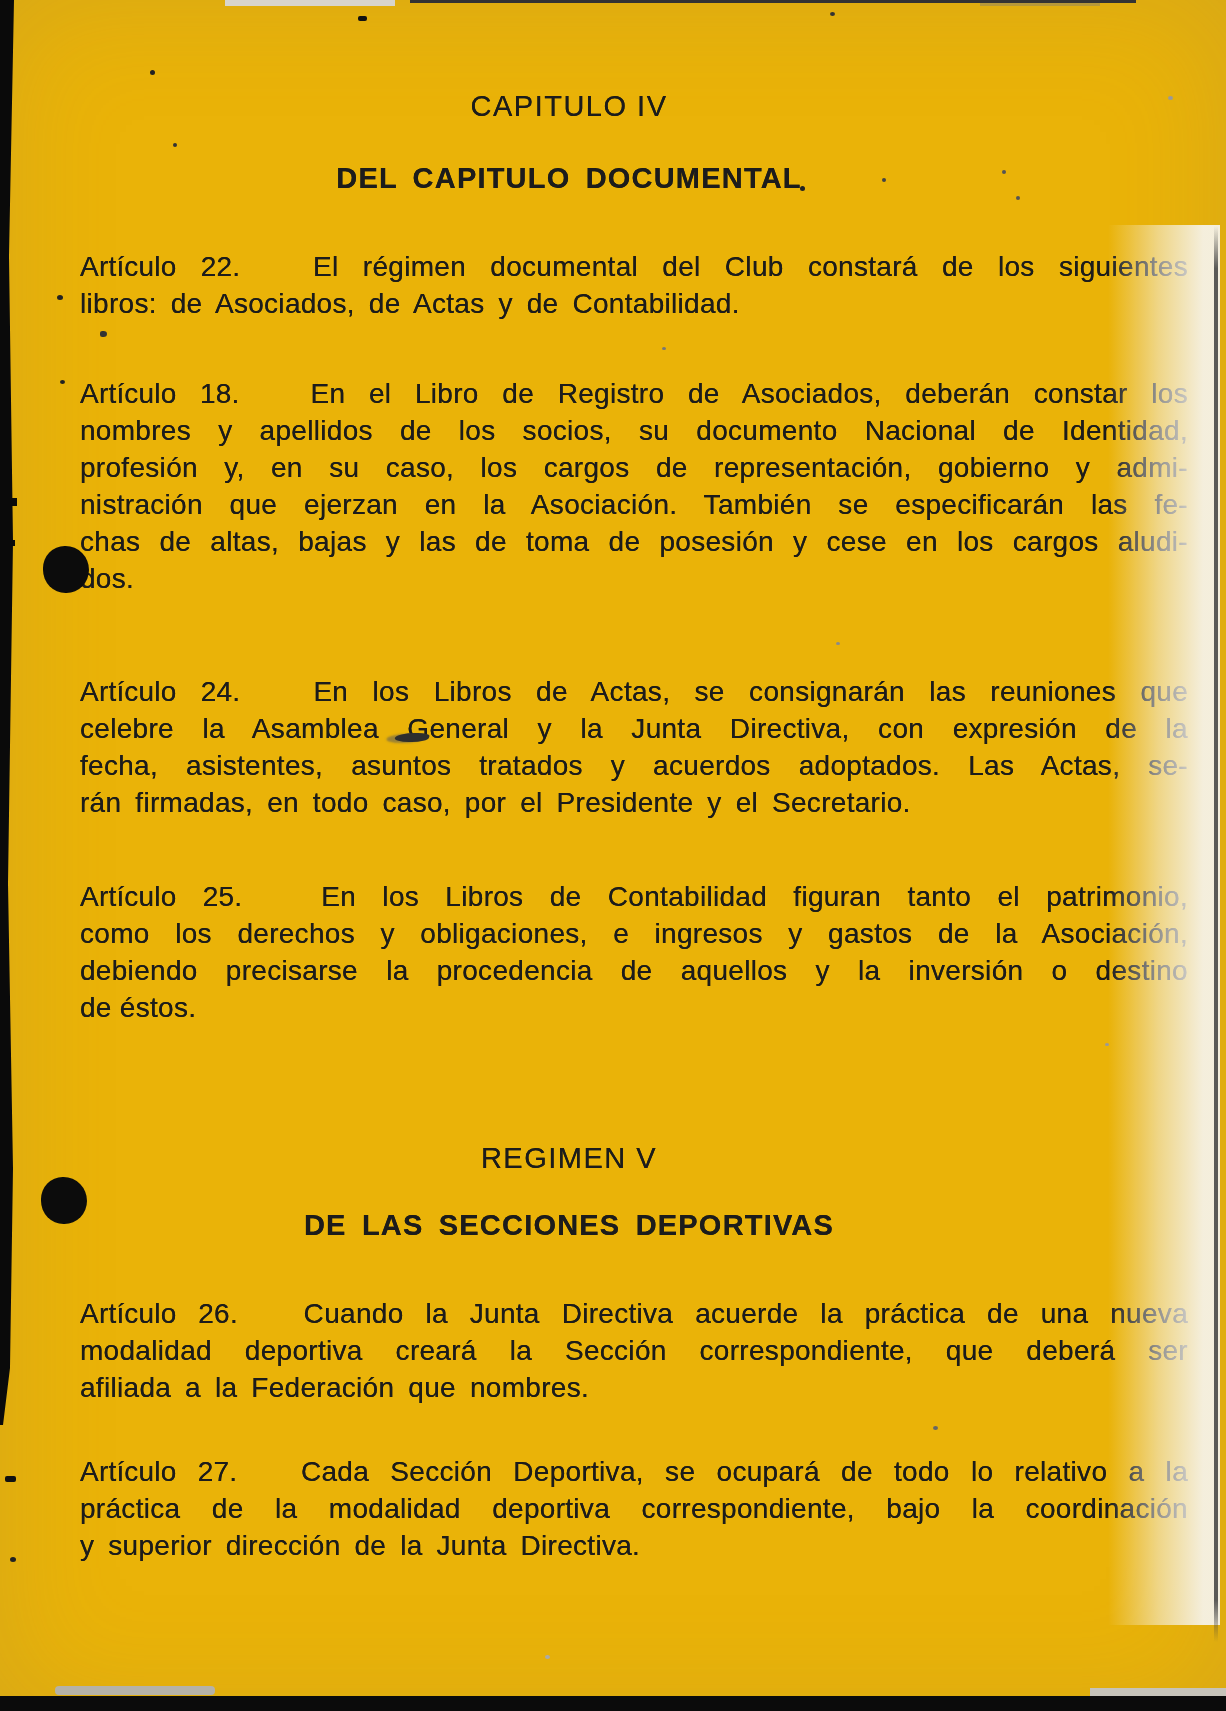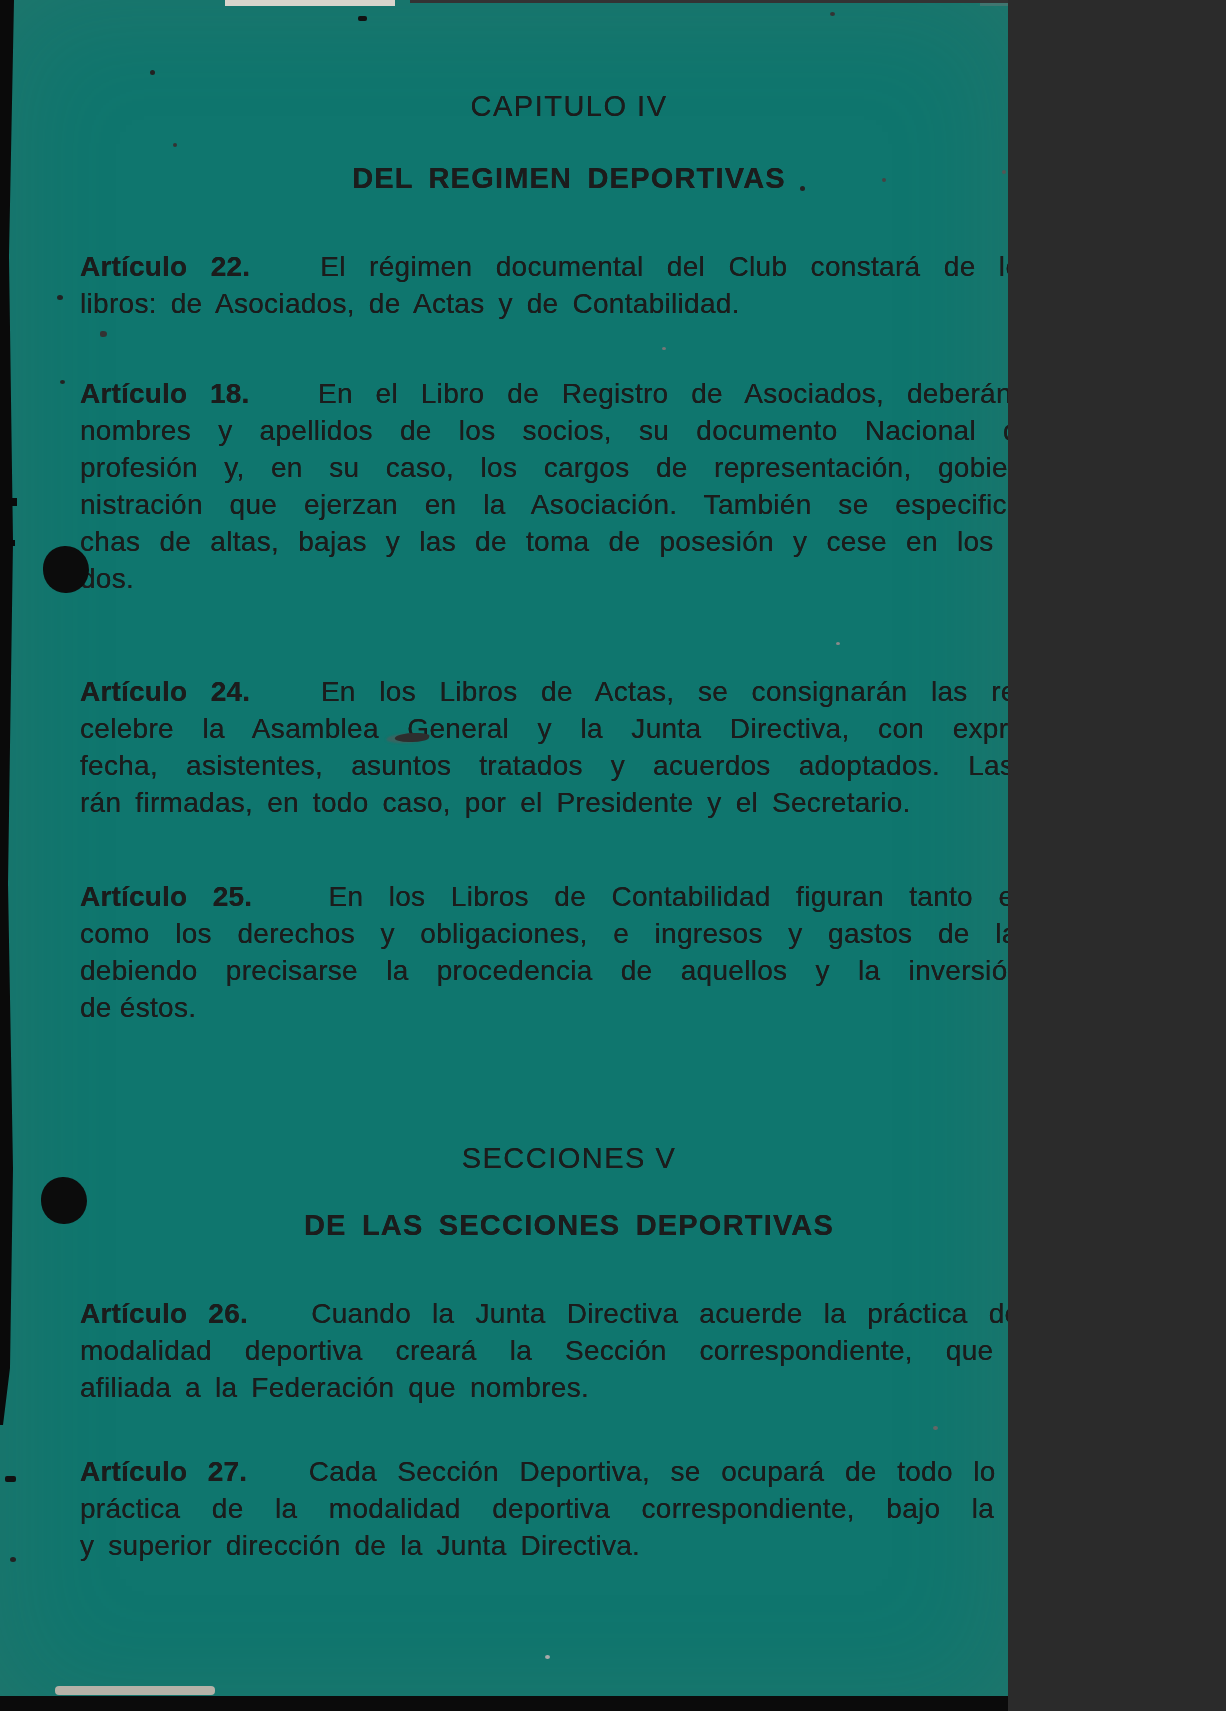--- a/index.html
+++ b/index.html
@@ -1,19 +1,19 @@
 <!DOCTYPE html>
 <html><head>
 <meta charset="utf-8">
 <style>
   html,body{margin:0;padding:0;background:#2b2b2b;}
   #scan-page{
     position:relative;
-    width:1008px;height:1711px;
-    background:#0f766e;
+    width:1226px;height:1711px;
+    background:#eab308;
     overflow:hidden;
     font-family:"Liberation Sans","DejaVu Sans",sans-serif;
     color:#1c1c1c;
     box-shadow:inset 0 0 120px rgba(120,115,100,.18);
   }
   
   #doc-body{
     position:relative;
     z-index:1;
     padding:88px 38px 0 80px;
@@ -29,21 +29,21 @@
     white-space:nowrap;
   }
   .chapter-heading{font-weight:400;letter-spacing:1.5px;font-size:29px;}
   .section-heading{font-weight:700;letter-spacing:1.2px;font-size:29px;word-spacing:6px;}
   .article .line{
     text-align:justify;
     text-align-last:justify;
   }
   .article .line.last{text-align-last:left;}
   .article .line.spread{word-spacing:.21em;}
-  .article .label{font-weight:700;letter-spacing:.2px;}
+  .article .label{font-weight:400;letter-spacing:.2px;}
   
   .art{position:absolute;pointer-events:none;}
   #right-fade{
     z-index:2;left:1108px;top:225px;width:112px;height:1400px;
     background:linear-gradient(to right,rgba(246,244,238,0) 0%,rgba(246,244,238,.55) 45%,rgba(246,244,238,.92) 85%);
   }
   #left-edge-strip{
     z-index:3;left:0;top:0;width:14px;height:1425px;background:#0a0a0a;
     clip-path:polygon(0 0,14px 0,9px 18%,13px 38%,8px 62%,13px 82%,10px 96%,3px 100%,0 100%);
   }
@@ -68,21 +68,21 @@
   }
   .strip-bump{z-index:3;background:#0a0a0a;}
 </style>
 </head>
 <body>
 
 <div id="scan-page">
 
   <main id="doc-body">
       <div class="heading chapter-heading" style="margin-top: 0px;">CAPITULO IV</div>
-      <div class="heading section-heading" style="margin-top: 35px;">DEL REGIMEN DEPORTIVAS</div>
+      <div class="heading section-heading" style="margin-top: 35px;">DEL CAPITULO DOCUMENTAL</div>
       <div class="article" style="margin-top: 51px;">
         <div class="line"><b class="label">Artículo 22.</b>&nbsp;&nbsp; El régimen documental del Club constará de los siguientes</div>
         <div class="line last spread">libros: de Asociados, de Actas y de Contabilidad.</div>
       </div>
       <div class="article" style="margin-top: 53px;">
         <div class="line"><b class="label">Artículo 18.</b>&nbsp;&nbsp; En el Libro de Registro de Asociados, deberán constar los</div>
         <div class="line">nombres y apellidos de los socios, su documento Nacional de Identidad,</div>
         <div class="line">profesión y, en su caso, los cargos de representación, gobierno y admi-</div>
         <div class="line">nistración que ejerzan en la Asociación. También se especificarán las fe-</div>
         <div class="line">chas de altas, bajas y las de toma de posesión y cese en los cargos aludi-</div>
@@ -93,21 +93,21 @@
         <div class="line">celebre la Asamblea General y la Junta Directiva, con expresión de la</div>
         <div class="line">fecha, asistentes, asuntos tratados y acuerdos adoptados. Las Actas, se-</div>
         <div class="line last spread">rán firmadas, en todo caso, por el Presidente y el Secretario.</div>
       </div>
       <div class="article" style="margin-top: 57px;">
         <div class="line"><b class="label">Artículo 25.</b>&nbsp;&nbsp; En los Libros de Contabilidad figuran tanto el patrimonio,</div>
         <div class="line">como los derechos y obligaciones, e ingresos y gastos de la Asociación,</div>
         <div class="line">debiendo precisarse la procedencia de aquellos y la inversión o destino</div>
         <div class="line last">de éstos.</div>
       </div>
-      <div class="heading chapter-heading" style="margin-top: 114px;">SECCIONES V</div>
+      <div class="heading chapter-heading" style="margin-top: 114px;">REGIMEN V</div>
       <div class="heading section-heading" style="margin-top: 30px;">DE LAS SECCIONES DEPORTIVAS</div>
       <div class="article" style="margin-top: 51px;">
         <div class="line"><b class="label">Artículo 26.</b>&nbsp;&nbsp; Cuando la Junta Directiva acuerde la práctica de una nueva</div>
         <div class="line">modalidad deportiva creará la Sección correspondiente, que deberá ser</div>
         <div class="line last spread">afiliada a la Federación que nombres.</div>
       </div>
       <div class="article" style="margin-top: 47px;">
         <div class="line"><b class="label">Artículo 27.</b>&nbsp;&nbsp; Cada Sección Deportiva, se ocupará de todo lo relativo a la</div>
         <div class="line">práctica de la modalidad deportiva correspondiente, bajo la coordinación</div>
         <div class="line last spread">y superior dirección de la Junta Directiva.</div>

